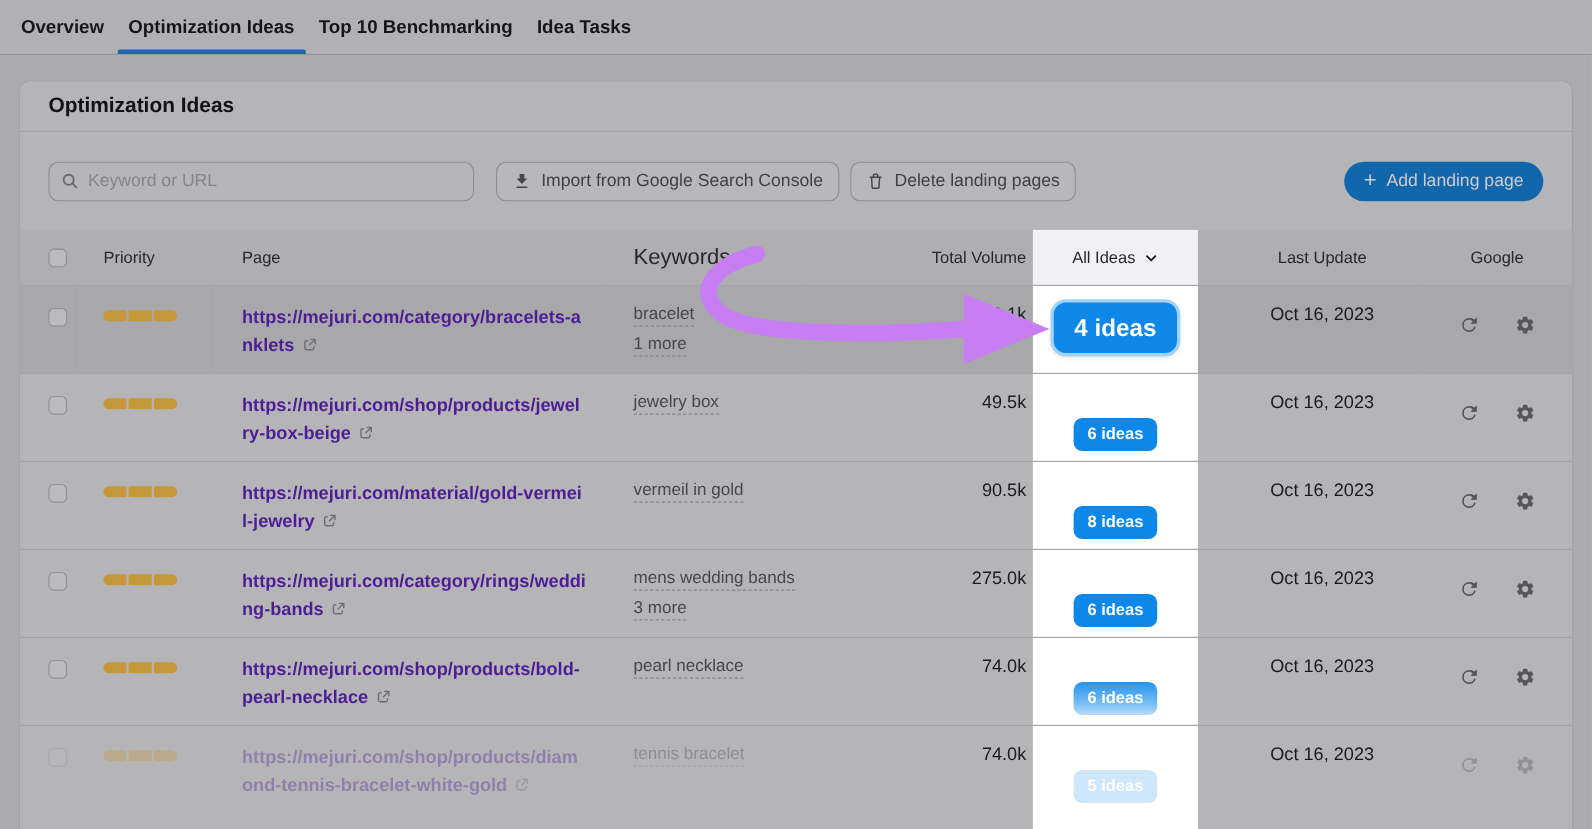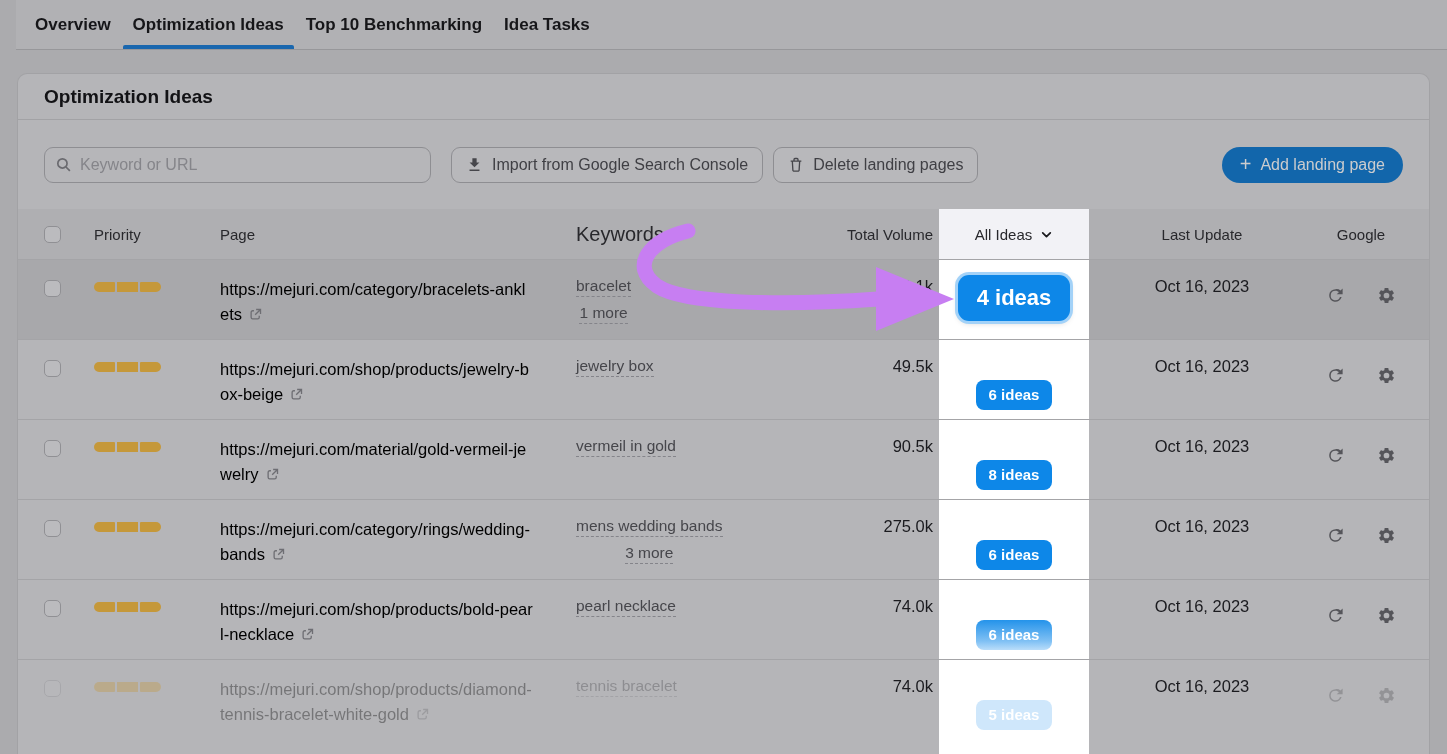--- a/index.html
+++ b/index.html
@@ -27,21 +27,21 @@
     --icon-ink:#55555a;
     --arrow:#c77ef2;
     --tab-underline:#1a67ae;
   }
   *{margin:0;padding:0;box-sizing:border-box;}
   html,body{width:1447px;height:754px;overflow:hidden;}
   body{font-family:"Liberation Sans",sans-serif;background:var(--page-bg);position:relative;color:var(--ink);}
   .screen{position:absolute;inset:0;}
 
   
-  .topnav{position:absolute;top:0;left:16px;right:0;height:50px;background:var(--nav-bg);
+  .topnav{position:absolute;top:0;left:0;right:0;height:50px;background:var(--nav-bg);
     border-bottom:1px solid var(--nav-line);display:flex;align-items:stretch;padding-left:8px;}
   .tab{display:flex;align-items:center;padding:0 11px;font-size:17px;font-weight:600;
     color:#161619;position:relative;cursor:pointer;white-space:nowrap;}
   .tab.active::after{content:"";position:absolute;left:1px;right:1px;bottom:0;height:4px;
     background:var(--tab-underline);border-radius:2px 2px 0 0;}
 
   
   .card{position:absolute;left:17px;right:17px;top:73px;bottom:0;background:var(--card-bg);
     border:1px solid var(--card-line);border-bottom:none;border-radius:10px 10px 0 0;
     display:flex;flex-direction:column;overflow:hidden;}
@@ -83,25 +83,25 @@
   .row .c-check{padding-top:20px;}
 
   .c-priority{padding-left:28px;}
   .row .c-priority{padding-top:22px;}
   .priority-bars{display:flex;gap:2px;}
   .priority-bars i{width:21px;height:10px;background:var(--priority);display:block;}
   .priority-bars i:first-child{border-radius:5px 1px 1px 5px;}
   .priority-bars i:last-child{border-radius:1px 5px 5px 1px;}
 
   .c-page{padding-left:24px;padding-right:18px;}
-  .page-link{color:#000000;line-height:25px;word-break:break-all;cursor:pointer;}
+  .page-link{color:#4c1d95;line-height:25px;word-break:break-all;cursor:pointer;font-weight:bold;}
   .ext-icon{display:inline-block;vertical-align:-2px;margin-left:6px;color:#6e6e73;}
 
   .c-keywords{padding-left:25px;font-size:15.5px;}
-  .kw-wrap{display:flex;flex-direction:column;align-items:center;gap:7px;}
+  .kw-wrap{display:flex;flex-direction:column;align-items:flex-start;gap:7px;}
   .kw-link{color:var(--kw-ink);border-bottom:1px dashed var(--kw-line);padding-bottom:2px;
     line-height:17px;cursor:pointer;}
 
   .c-volume{justify-content:flex-end;padding-right:6px;text-align:right;}
   .thead .c-volume{justify-content:flex-end;}
 
   .c-ideas{background:#ffffff;justify-content:center;position:relative;z-index:1;}
   .thead .c-ideas{background:var(--spotlight-header);gap:8px;cursor:pointer;}
   .row .c-ideas{padding-top:40px;}
   .ideas-btn{background:var(--accent-blue);color:#fff;font-size:15px;font-weight:600;

